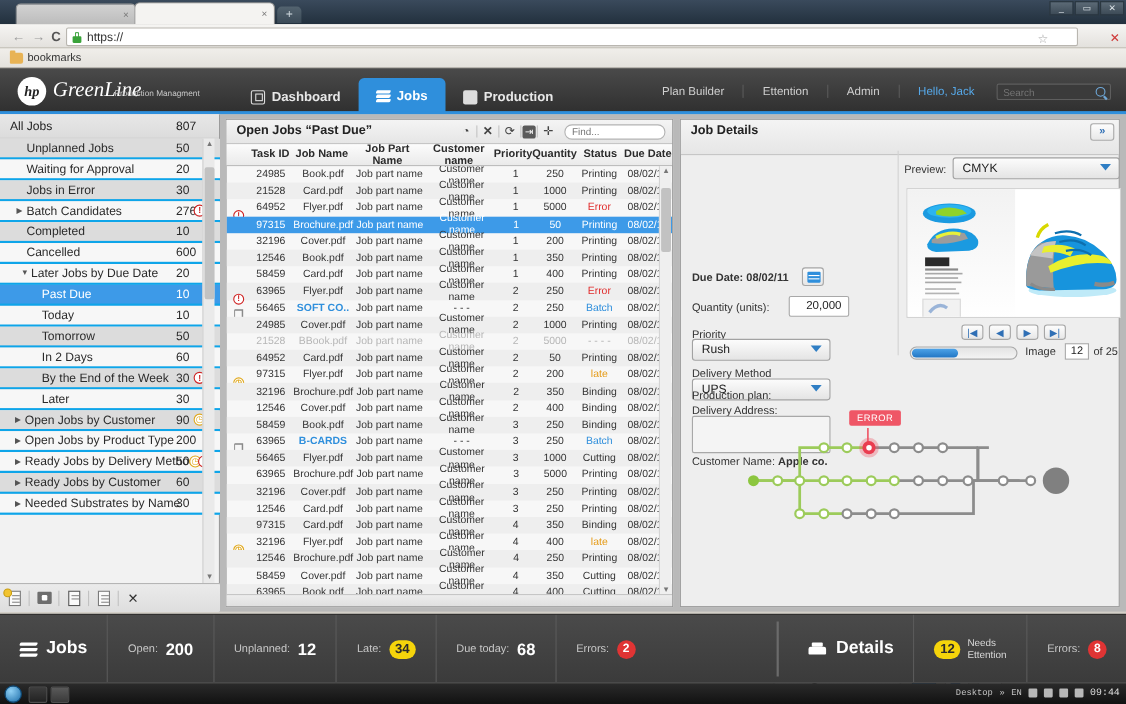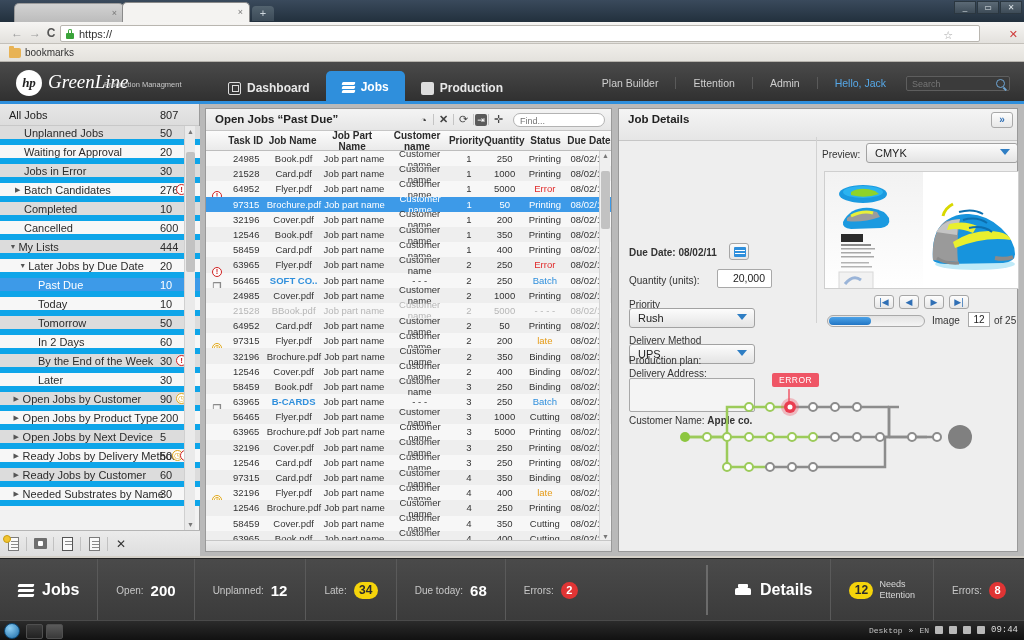--- a/index.html
+++ b/index.html
@@ -97,21 +97,21 @@
   .sidebar { position:absolute; left:0; top:0; width:200px; height:452px;
     background:#f2f2f2; border-right:1px solid #9b9b9b; }
   .side-all { height:22px; display:flex; align-items:center;
     background:linear-gradient(#e7e7e7,#dcdcdc); border-bottom:1px solid #c8c8c8;
     font-size:11px; color:#222; }
   .side-all .lbl { margin-left:9px; }
   .side-all .cnt { position:absolute; left:160px; }
   .side-scroll { position:absolute; top:22px; left:0; width:200px; height:404px;
     overflow:hidden; }
   .srow { height:19px; display:flex; align-items:center; position:relative;
-    font-size:11px; color:#2b2b2b; border-bottom:6px solid #0ea5e9;padding-left:29px; }
+    font-size:11px; color:#2b2b2b; border-bottom:2px solid #0ea5e9;padding-left:29px; }
   .srow.shade { background:#dcdcdc; }
   .srow.plain { background:#f7f7f7; }
   .srow.sel { background:#3d9ae8; color:#fff; }
   .srow .lbl { position:absolute; }
   .srow .cnt { position:absolute; left:160px; text-align:left; }
   .srow .arw { position:absolute; font-size:7px; color:#555; }
   .badge-err { position:absolute; left:176px; width:11px; height:11px;
     border-radius:50%; border:1.4px solid #cf2222; color:#cf2222; font-size:8px;
     font-weight:bold; text-align:center; line-height:9px; background:#fff; }
   .badge-clk { position:absolute; left:176px; width:11px; height:11px;
@@ -418,25 +418,20 @@
           <span class="badge-err">!</span>
         </div>
         <div class="srow shade">
           <span class="lbl" style="left:24px">Completed</span>
           <span class="cnt">10</span>
         </div>
         <div class="srow plain">
           <span class="lbl" style="left:24px">Cancelled</span>
           <span class="cnt">600</span>
         </div>
-        <div class="srow shade">
-          <span class="arw" style="left:9.399999999999999px">▼</span>
-          <span class="lbl" style="left:18.4px">My Lists</span>
-          <span class="cnt">444</span>
-        </div>
         <div class="srow plain">
           <span class="arw" style="left:19.2px">▼</span>
           <span class="lbl" style="left:28.2px">Later Jobs by Due Date</span>
           <span class="cnt">20</span>
         </div>
         <div class="srow sel">
           <span class="lbl" style="left:38px">Past Due</span>
           <span class="cnt">10</span>
         </div>
         <div class="srow plain">
@@ -463,25 +458,20 @@
         <div class="srow shade">
           <span class="arw" style="left:13.600000000000001px">▶</span>
           <span class="lbl" style="left:22.6px">Open Jobs by Customer</span>
           <span class="cnt">90</span>
           <span class="badge-clk">◷</span>
         </div>
         <div class="srow plain">
           <span class="arw" style="left:13.600000000000001px">▶</span>
           <span class="lbl" style="left:22.6px">Open Jobs by Product Type</span>
           <span class="cnt">200</span>
-        </div>
-        <div class="srow shade">
-          <span class="arw" style="left:13.600000000000001px">▶</span>
-          <span class="lbl" style="left:22.6px">Open Jobs by Next Device</span>
-          <span class="cnt">5</span>
         </div>
         <div class="srow plain">
           <span class="arw" style="left:13.600000000000001px">▶</span>
           <span class="lbl" style="left:22.6px">Ready Jobs by Delivery Method</span>
           <span class="cnt">50</span>
           <span class="badge-clk shift">◷</span>
           <span class="badge-err shift">!</span>
         </div>
         <div class="srow shade">
           <span class="arw" style="left:13.600000000000001px">▶</span>

